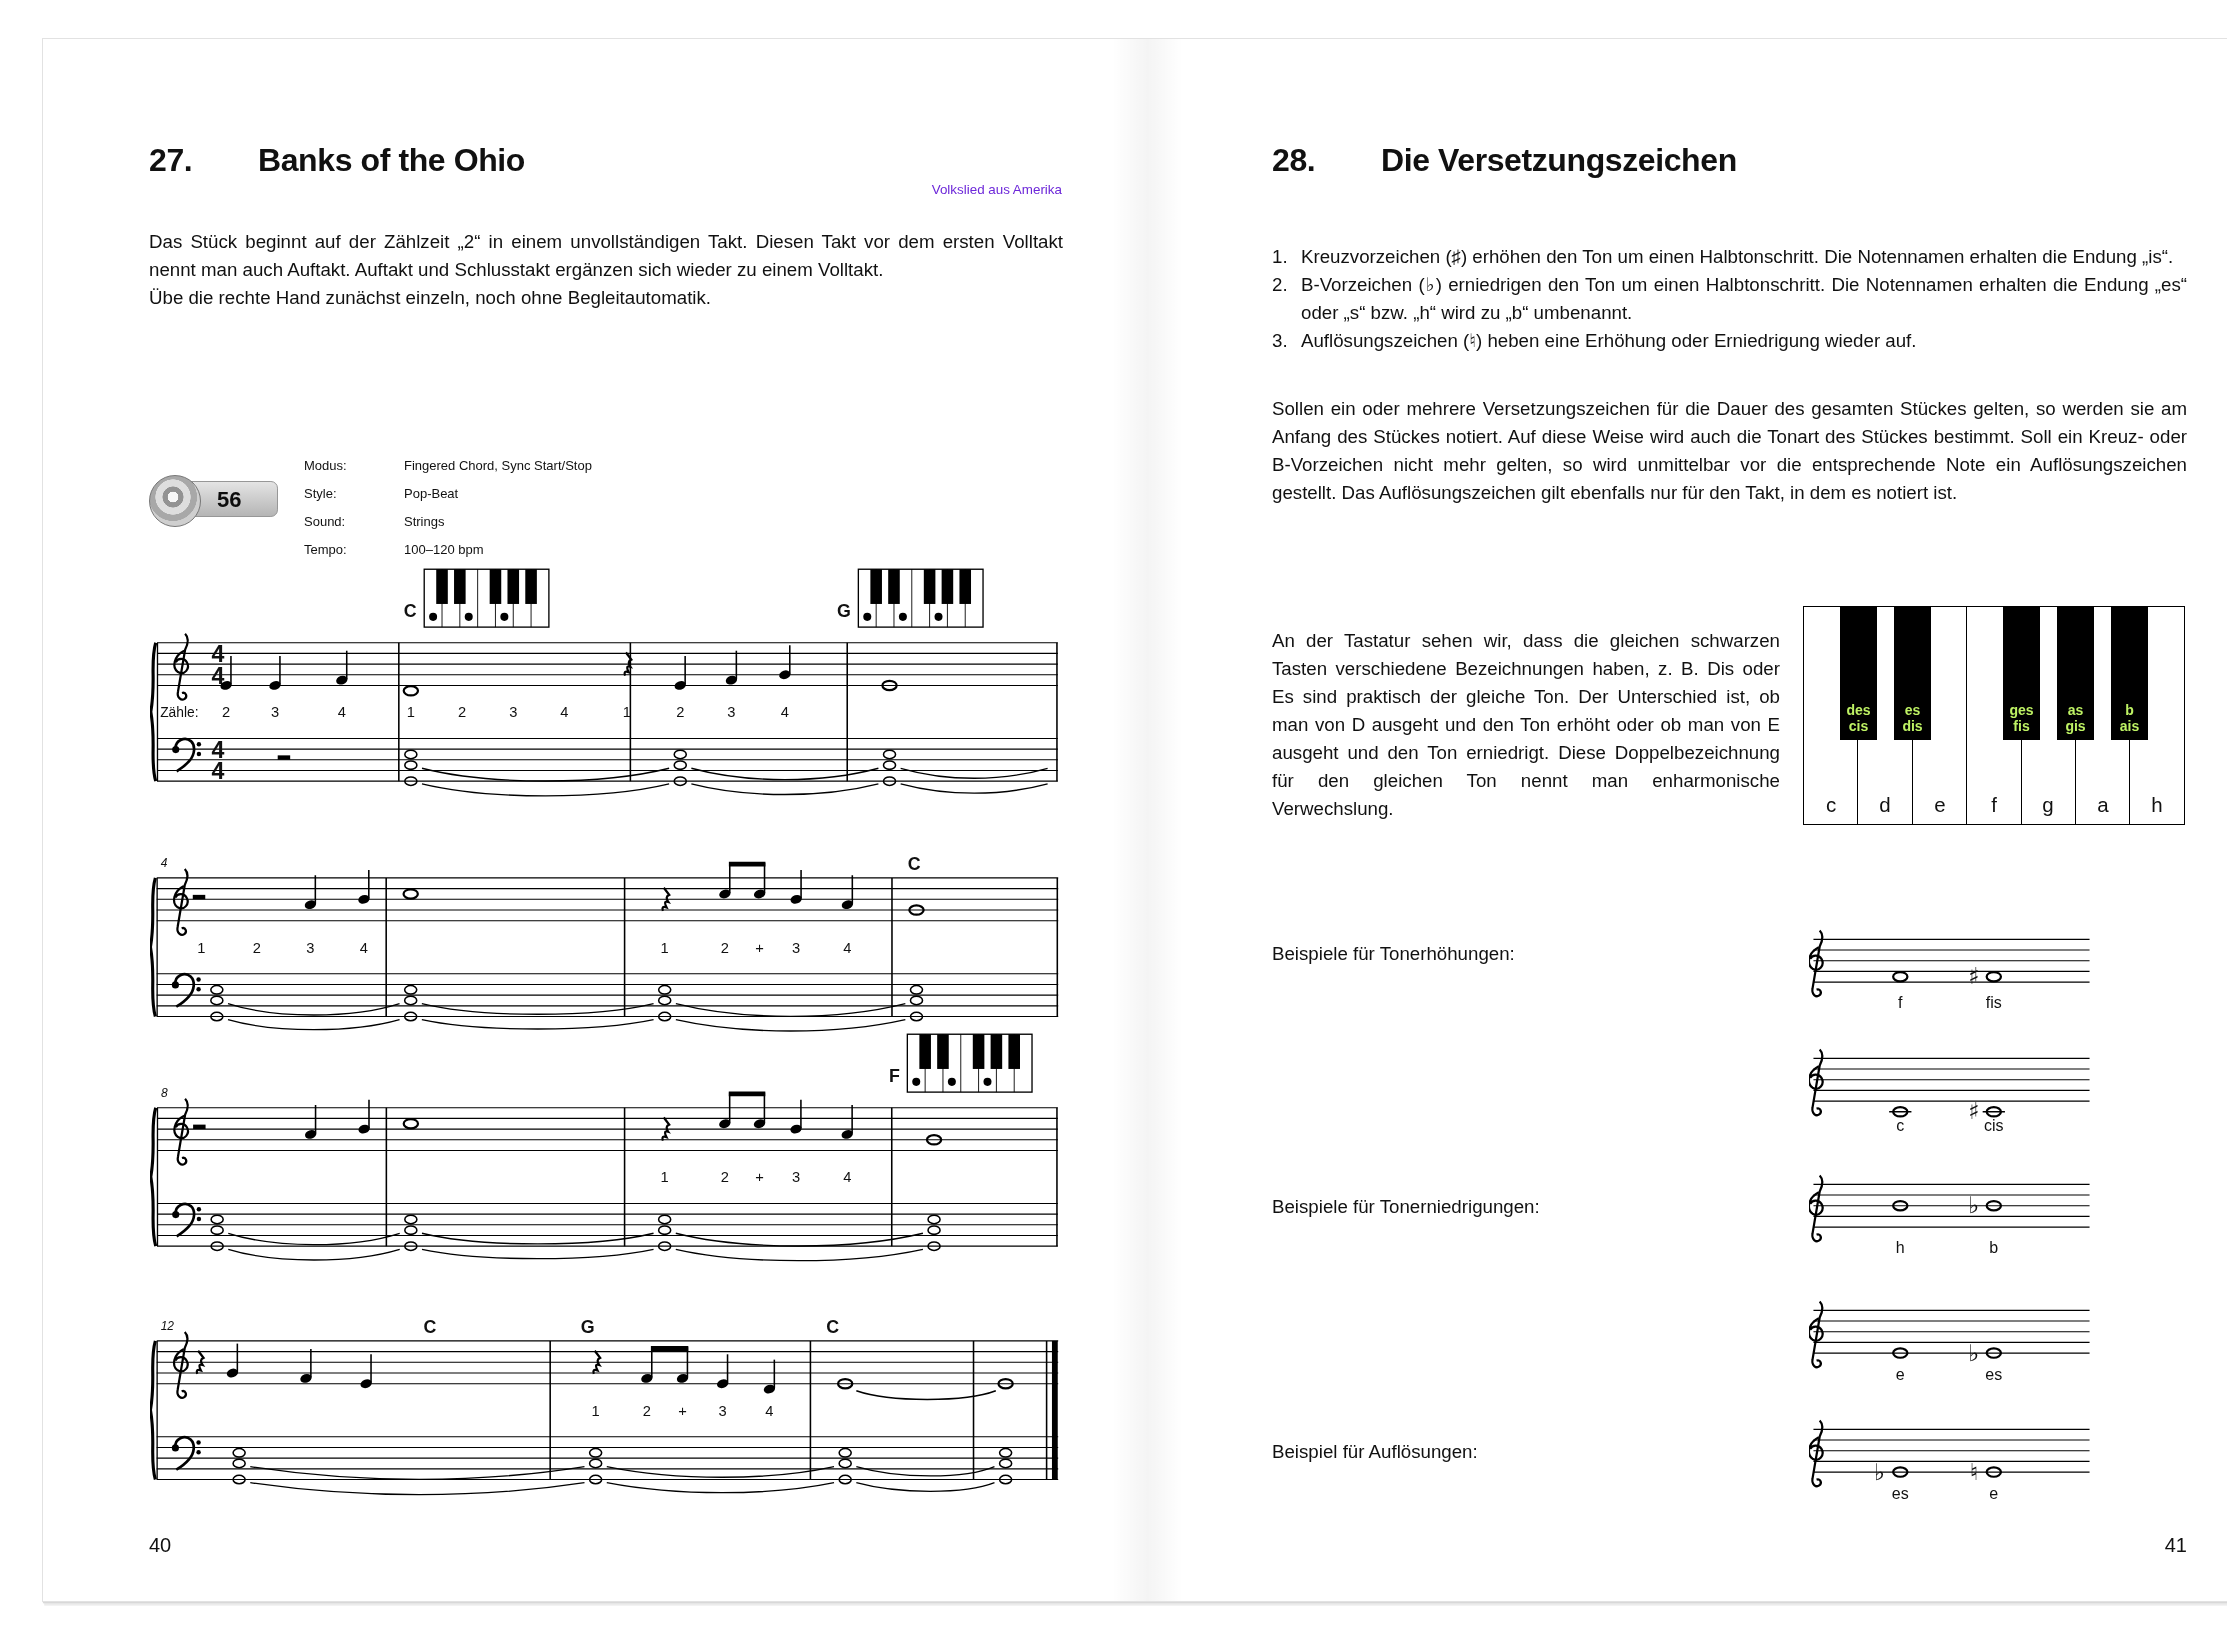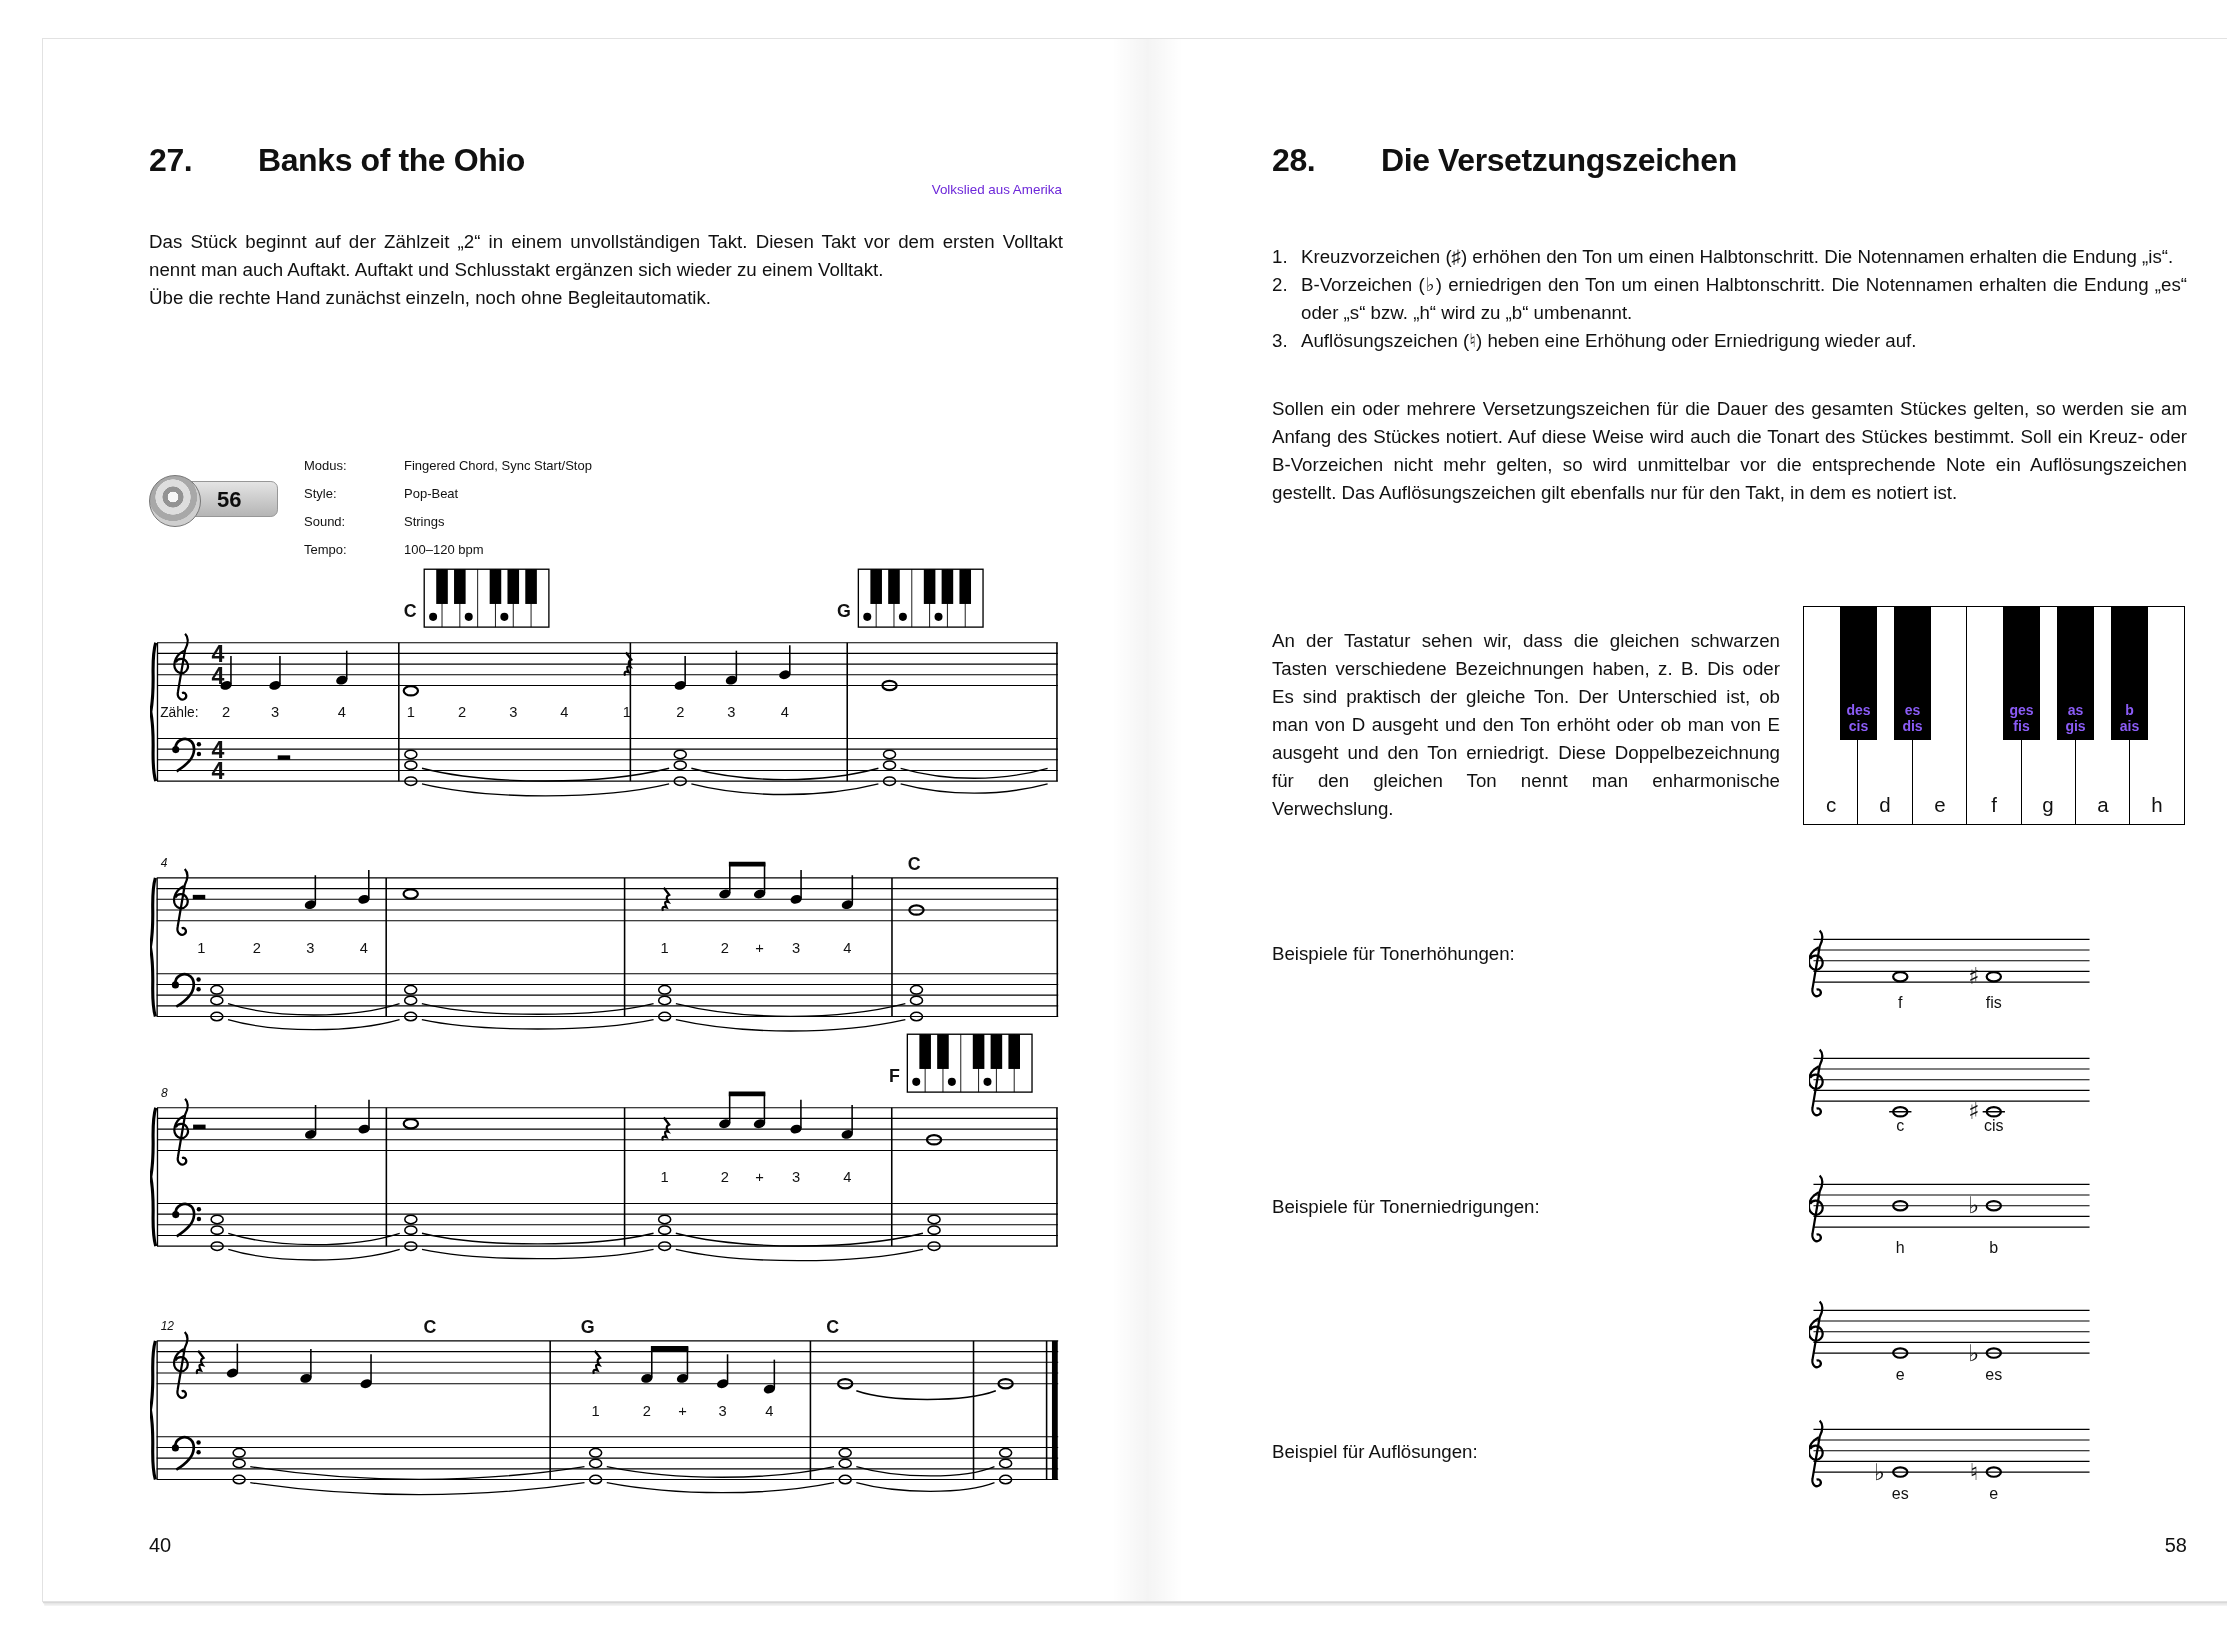--- a/index.html
+++ b/index.html
@@ -39,21 +39,21 @@
   .system { position:absolute; left:107px; width:918px; }
   .sys1 { top:528px; } .sys2 { top:812px; } .sys3 { top:993px; } .sys4 { top:1275px; }
 
   .pagenum { position:absolute; top:1495px; font-size:20px; }
   .pn-left { left:106px; }
   .pn-right { left:1229px; width:915px; text-align:right; }
 
   
   .kb { position:absolute; left:1760px; top:567px; width:382px; height:219px; background:#fff; border:1.3px solid #000; }
   .kb-sep { position:absolute; top:0; width:0.9px; height:100%; background:#000; }
-  .kb-bk { position:absolute; top:0; width:37px; height:133px; background:#000; color:#8b5cf6;
+  .kb-bk { position:absolute; top:0; width:37px; height:133px; background:#000; color:#bef264;
            display:flex; flex-direction:column; justify-content:flex-end; align-items:center;
            padding-bottom:5.3px; font-size:14px; font-weight:bold; line-height:16.5px; }
   .kb-wl { position:absolute; bottom:7.1px; width:54px; text-align:center; font-size:20.5px; }
 
   .ex-label { position:absolute; left:1229px; font-size:18.7px; }
   .exl1 { top:904px; } .exl2 { top:1157px; } .exl3 { top:1402px; }
   .ex-staff { position:absolute; left:1766px; width:285px; height:85px; }
   .exs1 { top:889px; } .exs2 { top:1008px; } .exs3 { top:1134px; } .exs4 { top:1260px; } .exs5 { top:1379px; }
 
   svg text { font-family:"Liberation Sans",sans-serif; fill:#111; }
@@ -465,15 +465,15 @@
         </g>
       <text class="acc" x="158" y="138">♭</text>
       <use href="#wn" transform="translate(205,121)"></use>
       <text class="acc" x="370" y="138">♮</text>
       <use href="#wn" transform="translate(415,121)"></use>
       <text class="nlbl" x="205" y="182">es</text>
       <text class="nlbl" x="415" y="182">e</text>
     </svg>
   </div>
 
-  <div class="pagenum pn-right">58</div>
+  <div class="pagenum pn-right">41</div>
 </div>
 
 
 </body></html>

